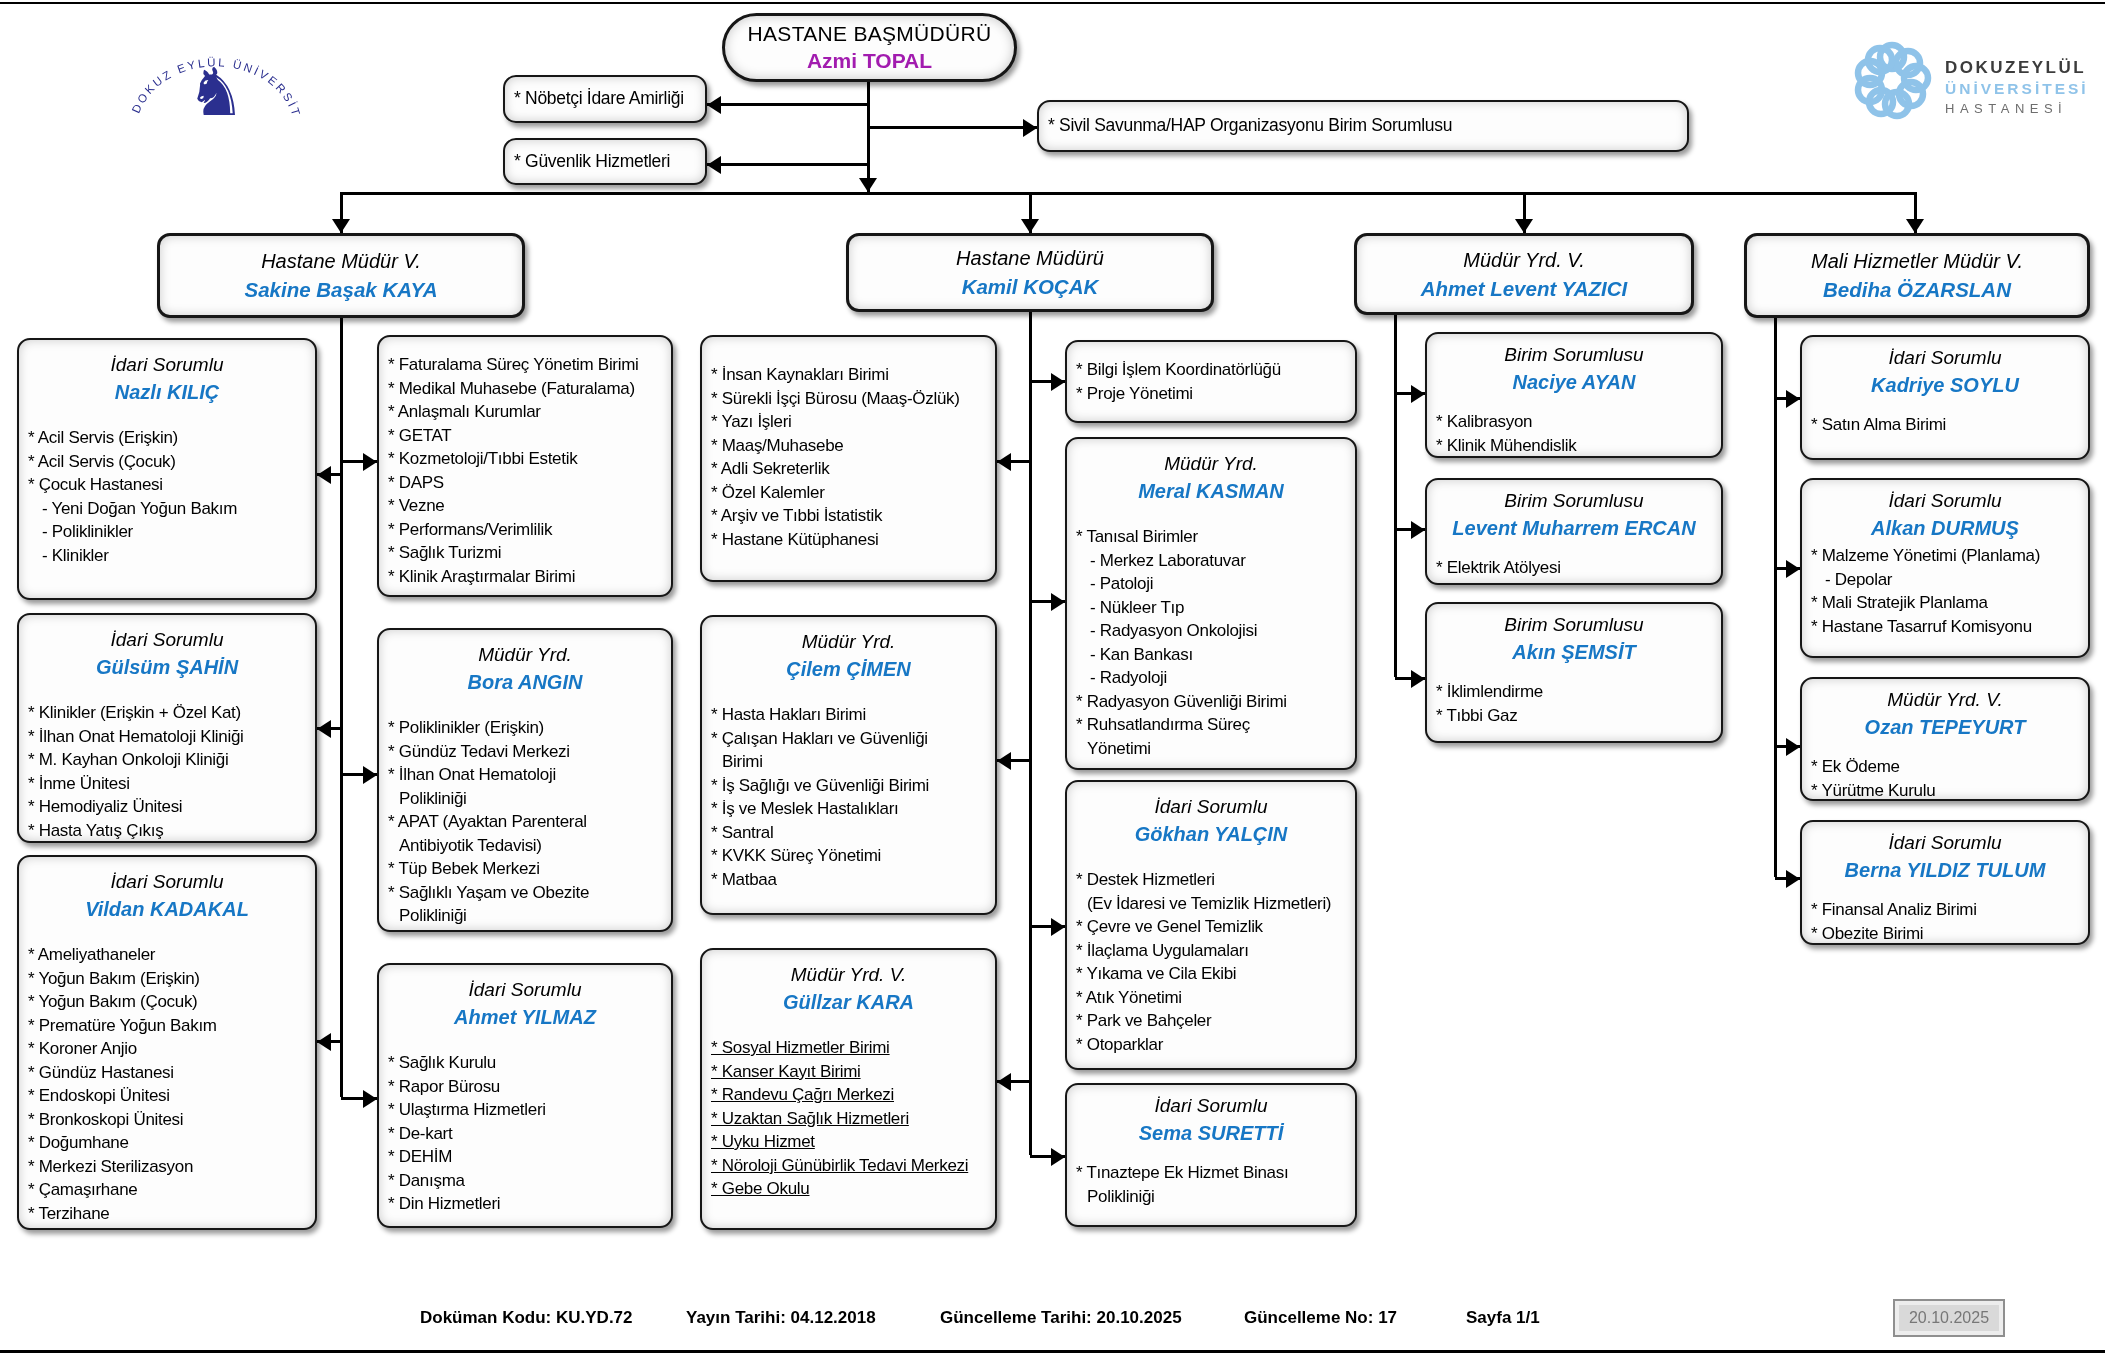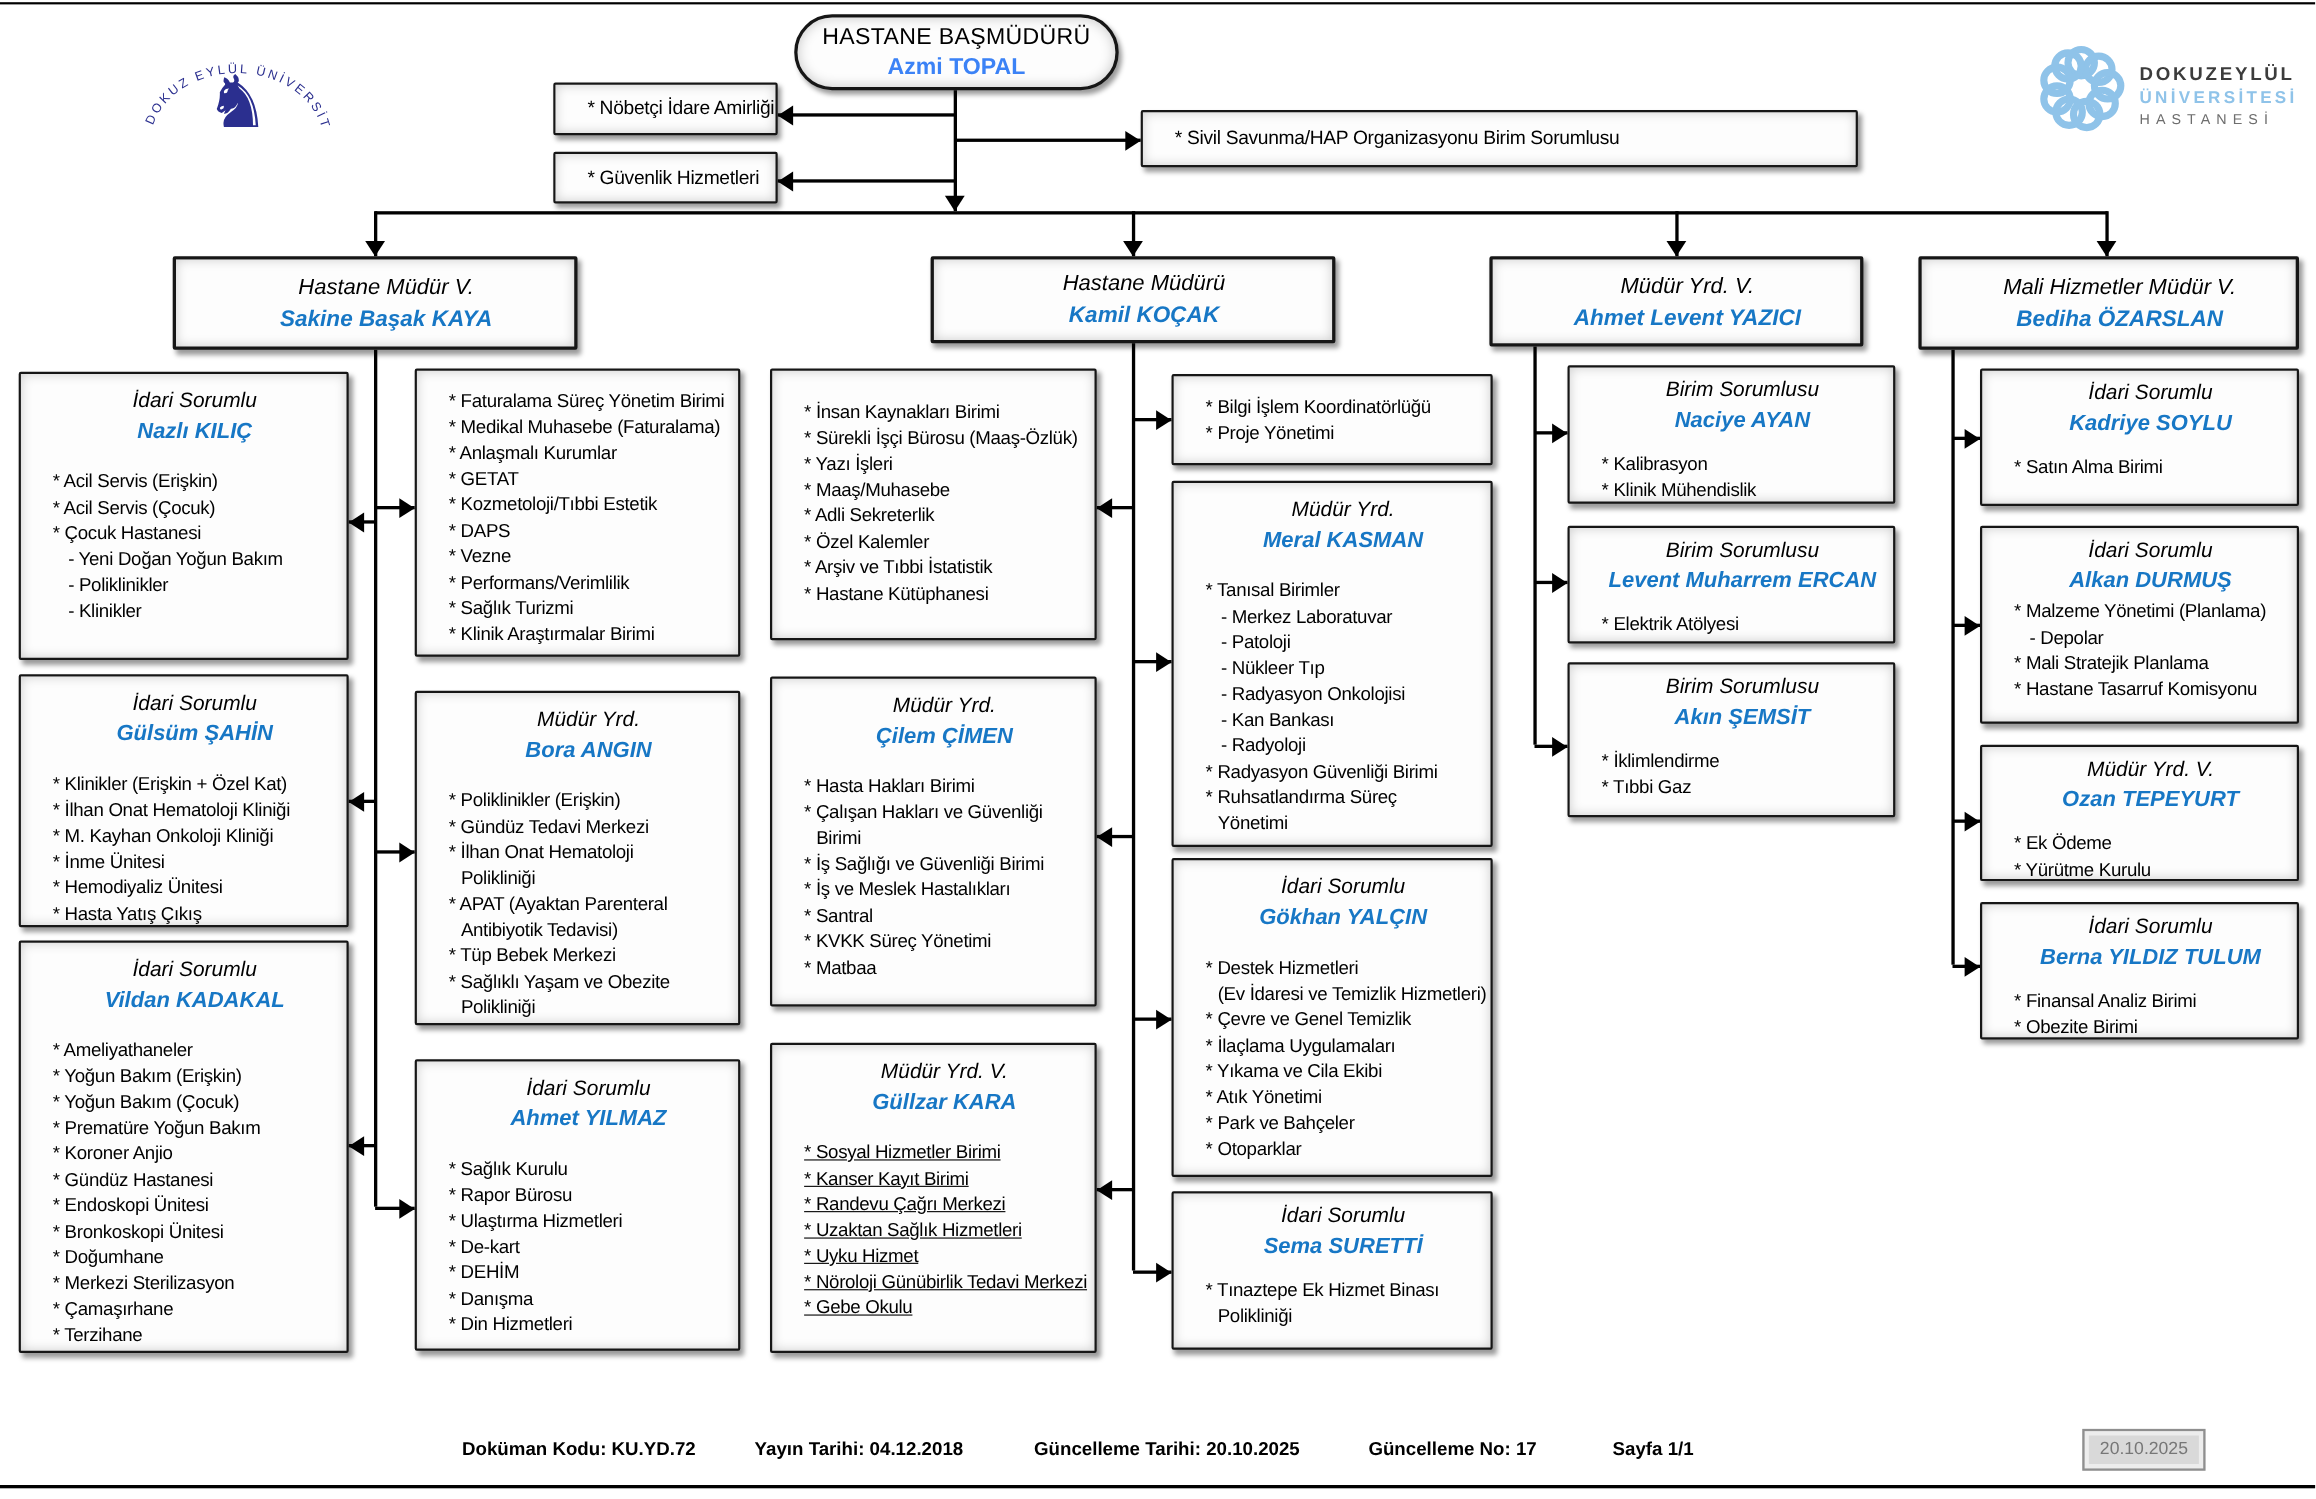--- a/index.html
+++ b/index.html
@@ -10,44 +10,44 @@
   .rule{position:absolute;background:#000;}
   
   .hline,.vline{position:absolute;background:#000;z-index:1;}
   .hline{height:3px;} .vline{width:3px;}
   .ah{position:absolute;width:0;height:0;z-index:3;}
   .ah-down{border-left:9px solid transparent;border-right:9px solid transparent;border-top:14px solid #000;}
   .ah-left{border-top:9px solid transparent;border-bottom:9px solid transparent;border-right:14px solid #000;}
   .ah-right{border-top:9px solid transparent;border-bottom:9px solid transparent;border-left:14px solid #000;}
   
   .node{
-    position:absolute;background:#fdfdfd;border:2.5px solid #161616;border-radius:2px;
+    position:absolute;background:#fdfdfd;border:2.5px solid #161616;border-radius:13px;
     box-shadow:inset 0 0 11px rgba(0,0,0,0.20), 3px 4px 5px rgba(0,0,0,0.40);
-    z-index:2;box-sizing:border-box;overflow:hidden;padding-left:20px;
+    z-index:2;box-sizing:border-box;overflow:hidden;
   }
   .ntitle{font-size:19px;line-height:26px;text-align:center;font-style:italic;}
   .nperson{font-size:20px;line-height:28px;text-align:center;font-weight:bold;font-style:italic;color:#1777c5;}
   .nitems{padding-left:9px;padding-right:3px;}
   .item{font-size:17px;line-height:23.5px;letter-spacing:-0.3px;white-space:nowrap;}
   .item.p1{padding-left:14px;}
   .item.p2{padding-left:11px;}
   .node.mgr{display:flex;flex-direction:column;justify-content:center;border-width:3px;}
   .node.mgr .ntitle{font-size:20px;line-height:28px;}
   .node.mgr .nperson{font-size:20.5px;line-height:29px;}
   .node.staff{display:flex;align-items:center;}
   .node.staff .item{font-size:17.5px;}
   
   .root-box{
     position:absolute;left:722px;top:13px;width:295px;height:69px;border-radius:36px;
     background:#fdfdfd;border:3px solid #161616;box-sizing:border-box;
     box-shadow:inset 0 0 12px rgba(0,0,0,0.22), 3px 4px 5px rgba(0,0,0,0.40);
     display:flex;flex-direction:column;justify-content:center;text-align:center;z-index:2;
   }
   .root-title{font-size:21px;line-height:27px;letter-spacing:0.3px;}
-  .root-person{font-size:21px;line-height:28px;font-weight:bold;color:#3b82f6;}
+  .root-person{font-size:21px;line-height:28px;font-weight:bold;color:#a21caf;}
   
   .logo{position:absolute;z-index:2;}
   
   .foot{position:absolute;top:1308px;font-size:17px;font-weight:bold;white-space:nowrap;z-index:2;}
   .stamp{
     position:absolute;left:1893px;top:1299px;width:112px;height:38px;box-sizing:border-box;
     background:#d9d9d9;border:2px solid #8f8f8f;box-shadow:inset 0 0 0 4px #ededed;
     display:flex;align-items:center;justify-content:center;color:#777;font-size:16px;z-index:2;
   }
 </style>

